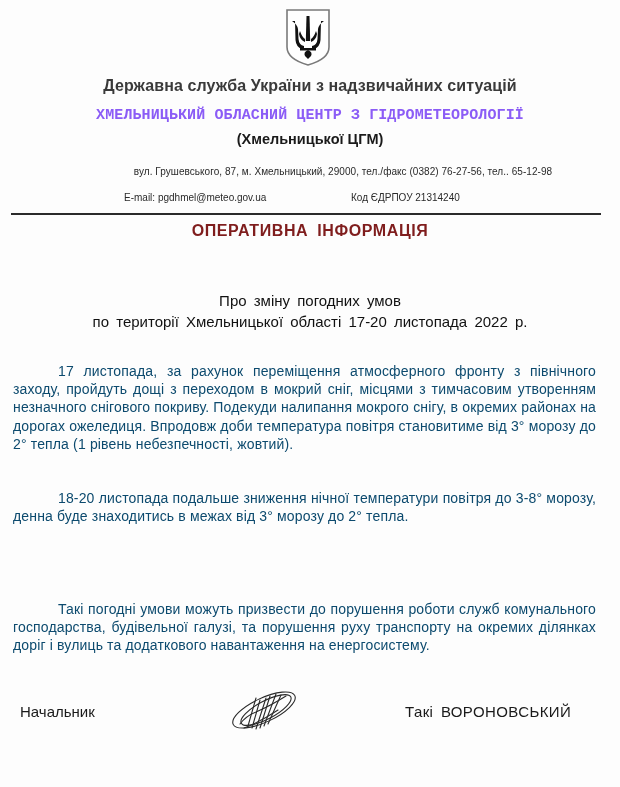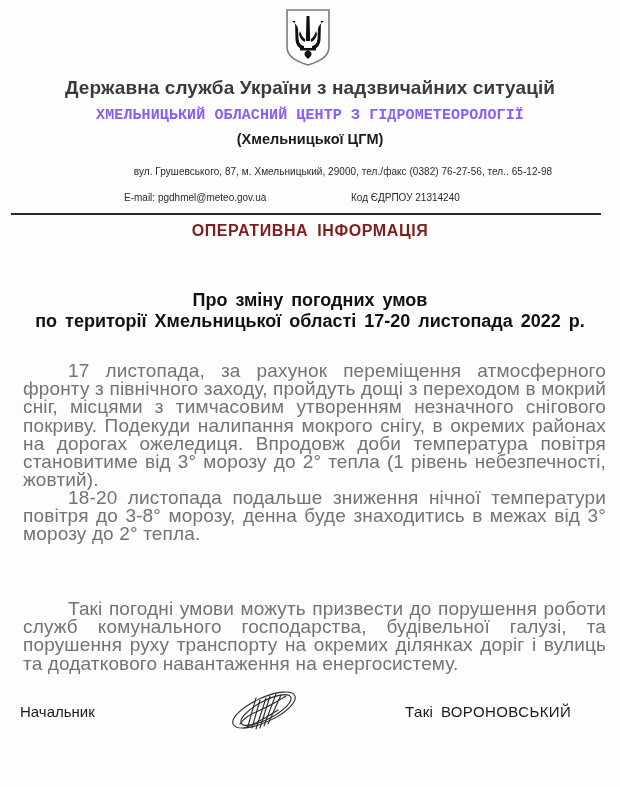--- a/index.html
+++ b/index.html
@@ -24,21 +24,21 @@
     .abs { position: absolute; }
     .center { left: 0; width: 620px; text-align: center; }
 
     .emblem {
       left: 283px; top: 7px;
       width: 50px; height: 60px;
     }
 
     .agency {
       top: 77px;
-      font-size: 19px;
+      font-size: 16px;
       font-weight: bold;
       color: #3a3a3a;
       letter-spacing: 0.1px;
     }
     .center-name {
       top: 107px;
       font-size: 15px;
       font-weight: bold;
       color: #8b5cf6;
       letter-spacing: 0.1px;
@@ -75,33 +75,33 @@
       top: 222px;
       font-size: 16px;
       font-weight: bold;
       color: #7f1d1d;
       letter-spacing: 0.6px;
       word-spacing: 4px;
     }
 
     .subject {
       top: 290px;
-      font-size: 18px;
-      font-weight: bold;
+      font-size: 15px;
+      font-weight: normal;
       color: #111111;
       line-height: 21px;
       word-spacing: 3px;
     }
 
     .body-text {
-      left: 23px;
+      left: 13px;
       width: 583px;
-      font-size: 19px;
+      font-size: 14px;
       line-height: 18.2px;
-      color: #737373;
+      color: #0c4a6e;
       text-align: justify;
       text-indent: 45px;
       margin: 0;
       letter-spacing: 0.15px;
     }
     .p1 { top: 362px; }
     .p2 { top: 489px; }
     .p3 { top: 564px; margin-top: 36px; }
 
     .sig-title {

